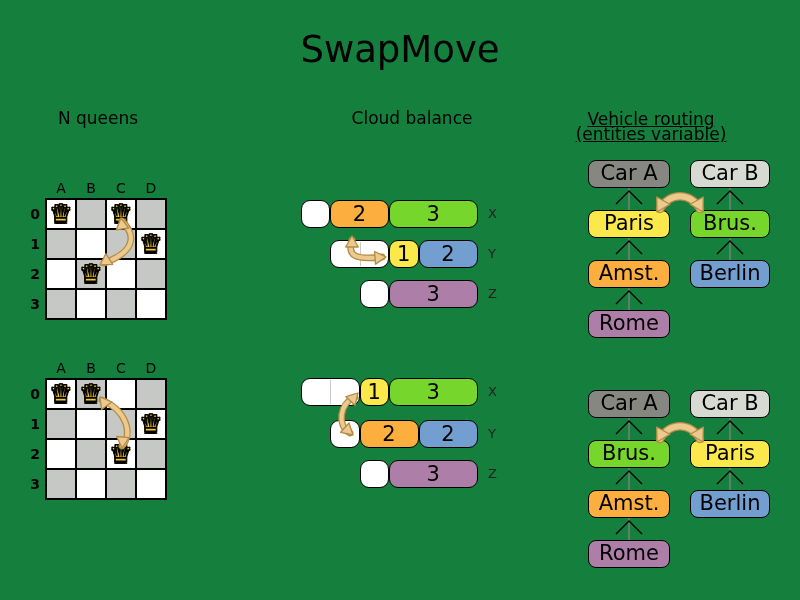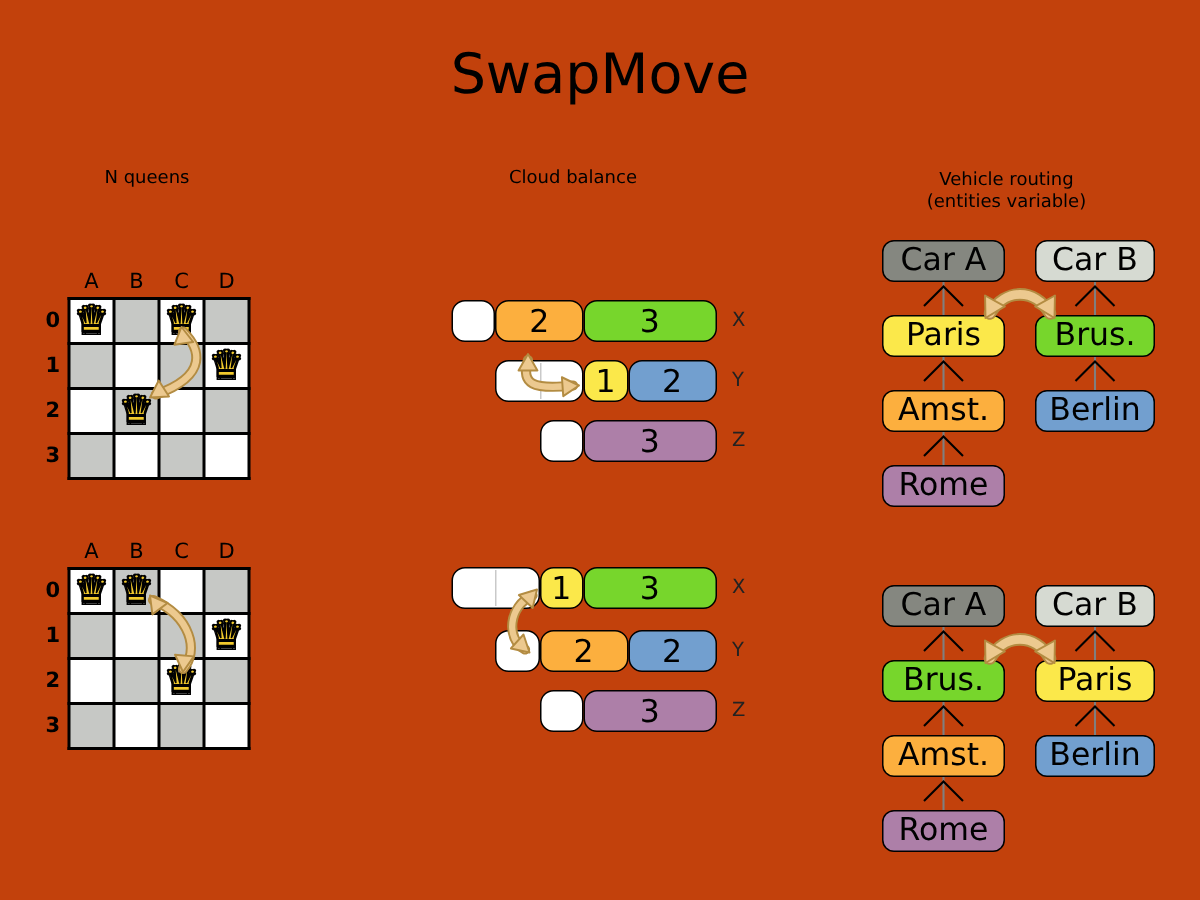--- a/index.html
+++ b/index.html
@@ -1,23 +1,23 @@
 <!DOCTYPE html>
 <html><head>
 <meta charset="utf-8">
 <style>
   html,body{margin:0;padding:0;background:#fff;}
-  .canvas{position:relative;width:800px;height:600px;background:#c2410c;overflow:hidden;
+  .canvas{position:relative;width:800px;height:600px;background:#15803d;overflow:hidden;
           font-family:"DejaVu Sans",sans-serif;color:#000;}
   .title{position:absolute;left:0;top:28px;width:800px;text-align:center;font-size:37px;}
   .subtitle{position:absolute;left:0;top:69px;width:800px;text-align:center;font-size:14px;}
-  .col-header{position:absolute;text-align:center;font-size:12px;line-height:15px;}
+  .col-header{position:absolute;text-align:center;font-size:17px;line-height:15px;}
   #hdr-nqueens{left:28px;top:111px;width:140px;}
-  #hdr-cloud{left:312px;top:111px;width:140px;}
-  #hdr-vehicle{left:581px;top:112px;width:180px;}
+  #hdr-cloud{left:342px;top:111px;width:140px;}
+  #hdr-vehicle{left:561px;top:112px;width:180px;text-decoration:underline;}
   .bcol{position:absolute;width:30px;text-align:center;font-size:14px;}
   .brow{position:absolute;width:16px;height:30px;line-height:30px;text-align:right;
         font-size:14px;font-weight:bold;}
   .cell{position:absolute;width:30px;height:30px;background:#fff;}
   .gline{position:absolute;background:#000;}
   .queen{position:absolute;width:30px;height:30px;text-align:center;font-size:26px;
          line-height:31px;color:#f2ca2d;-webkit-text-stroke:1px #000;
          text-shadow:1px 1px 0 #000,-1px 1px 0 #000,1px -1px 0 #000,-1px -1px 0 #000;}
   .seg{position:absolute;height:28px;box-sizing:border-box;border:1.6px solid #000;
        border-radius:9px;display:flex;align-items:center;justify-content:center;

